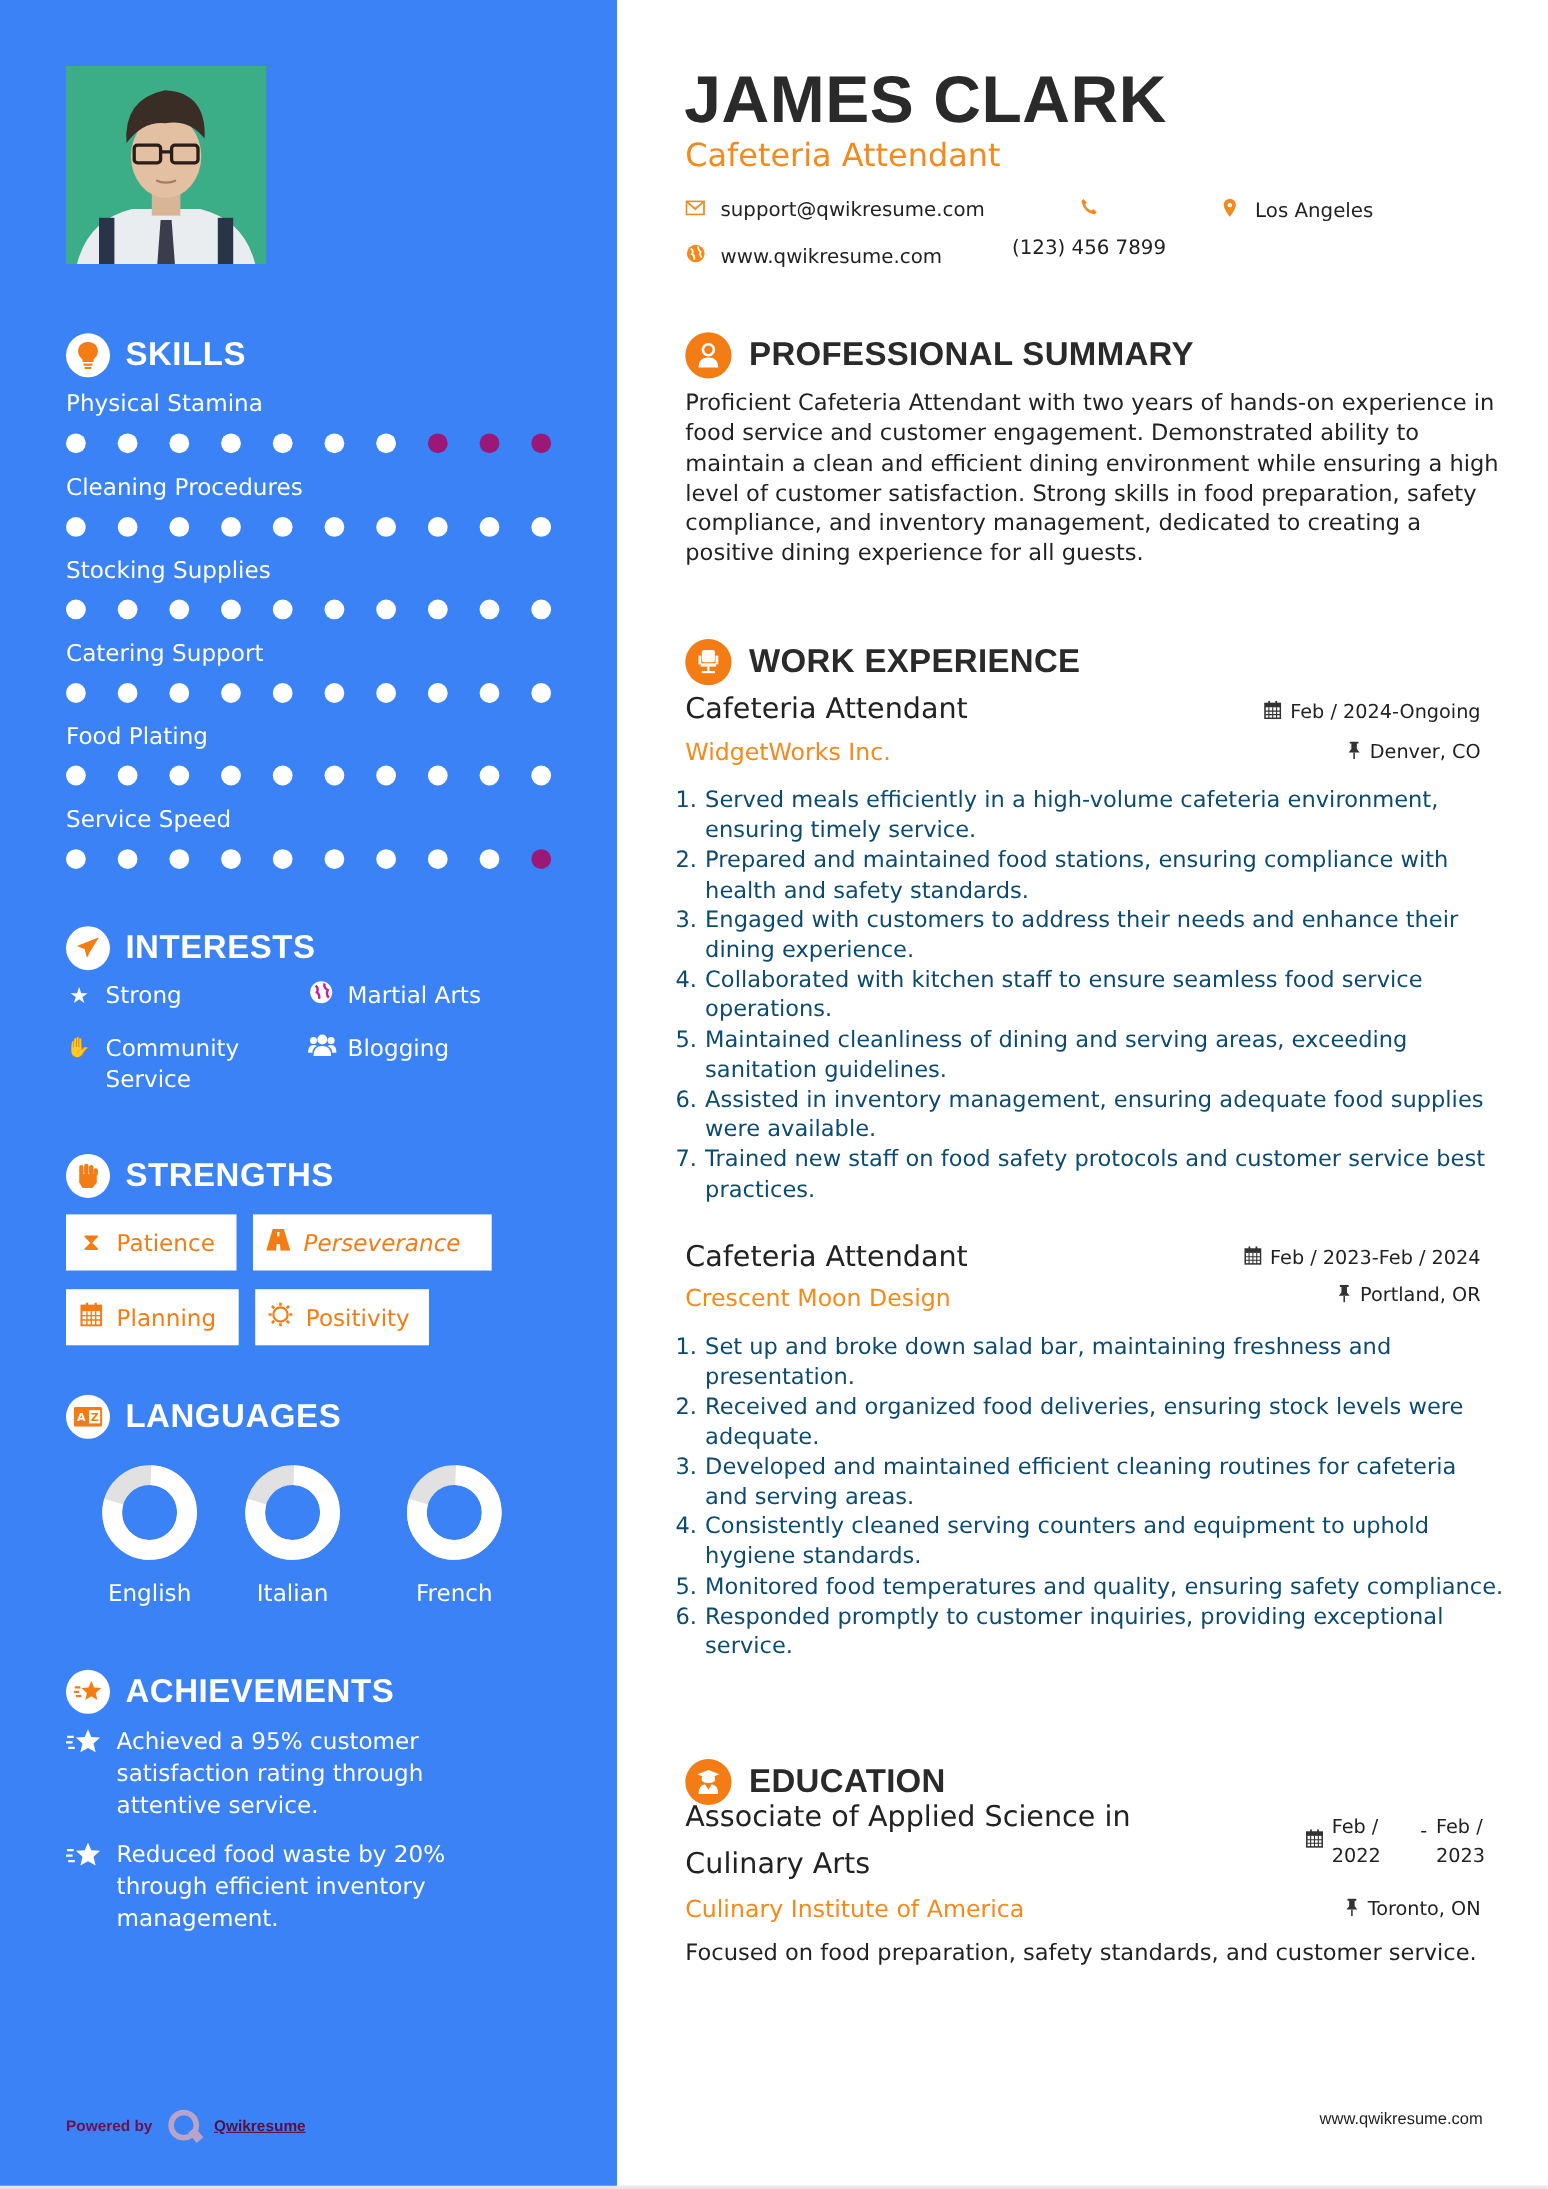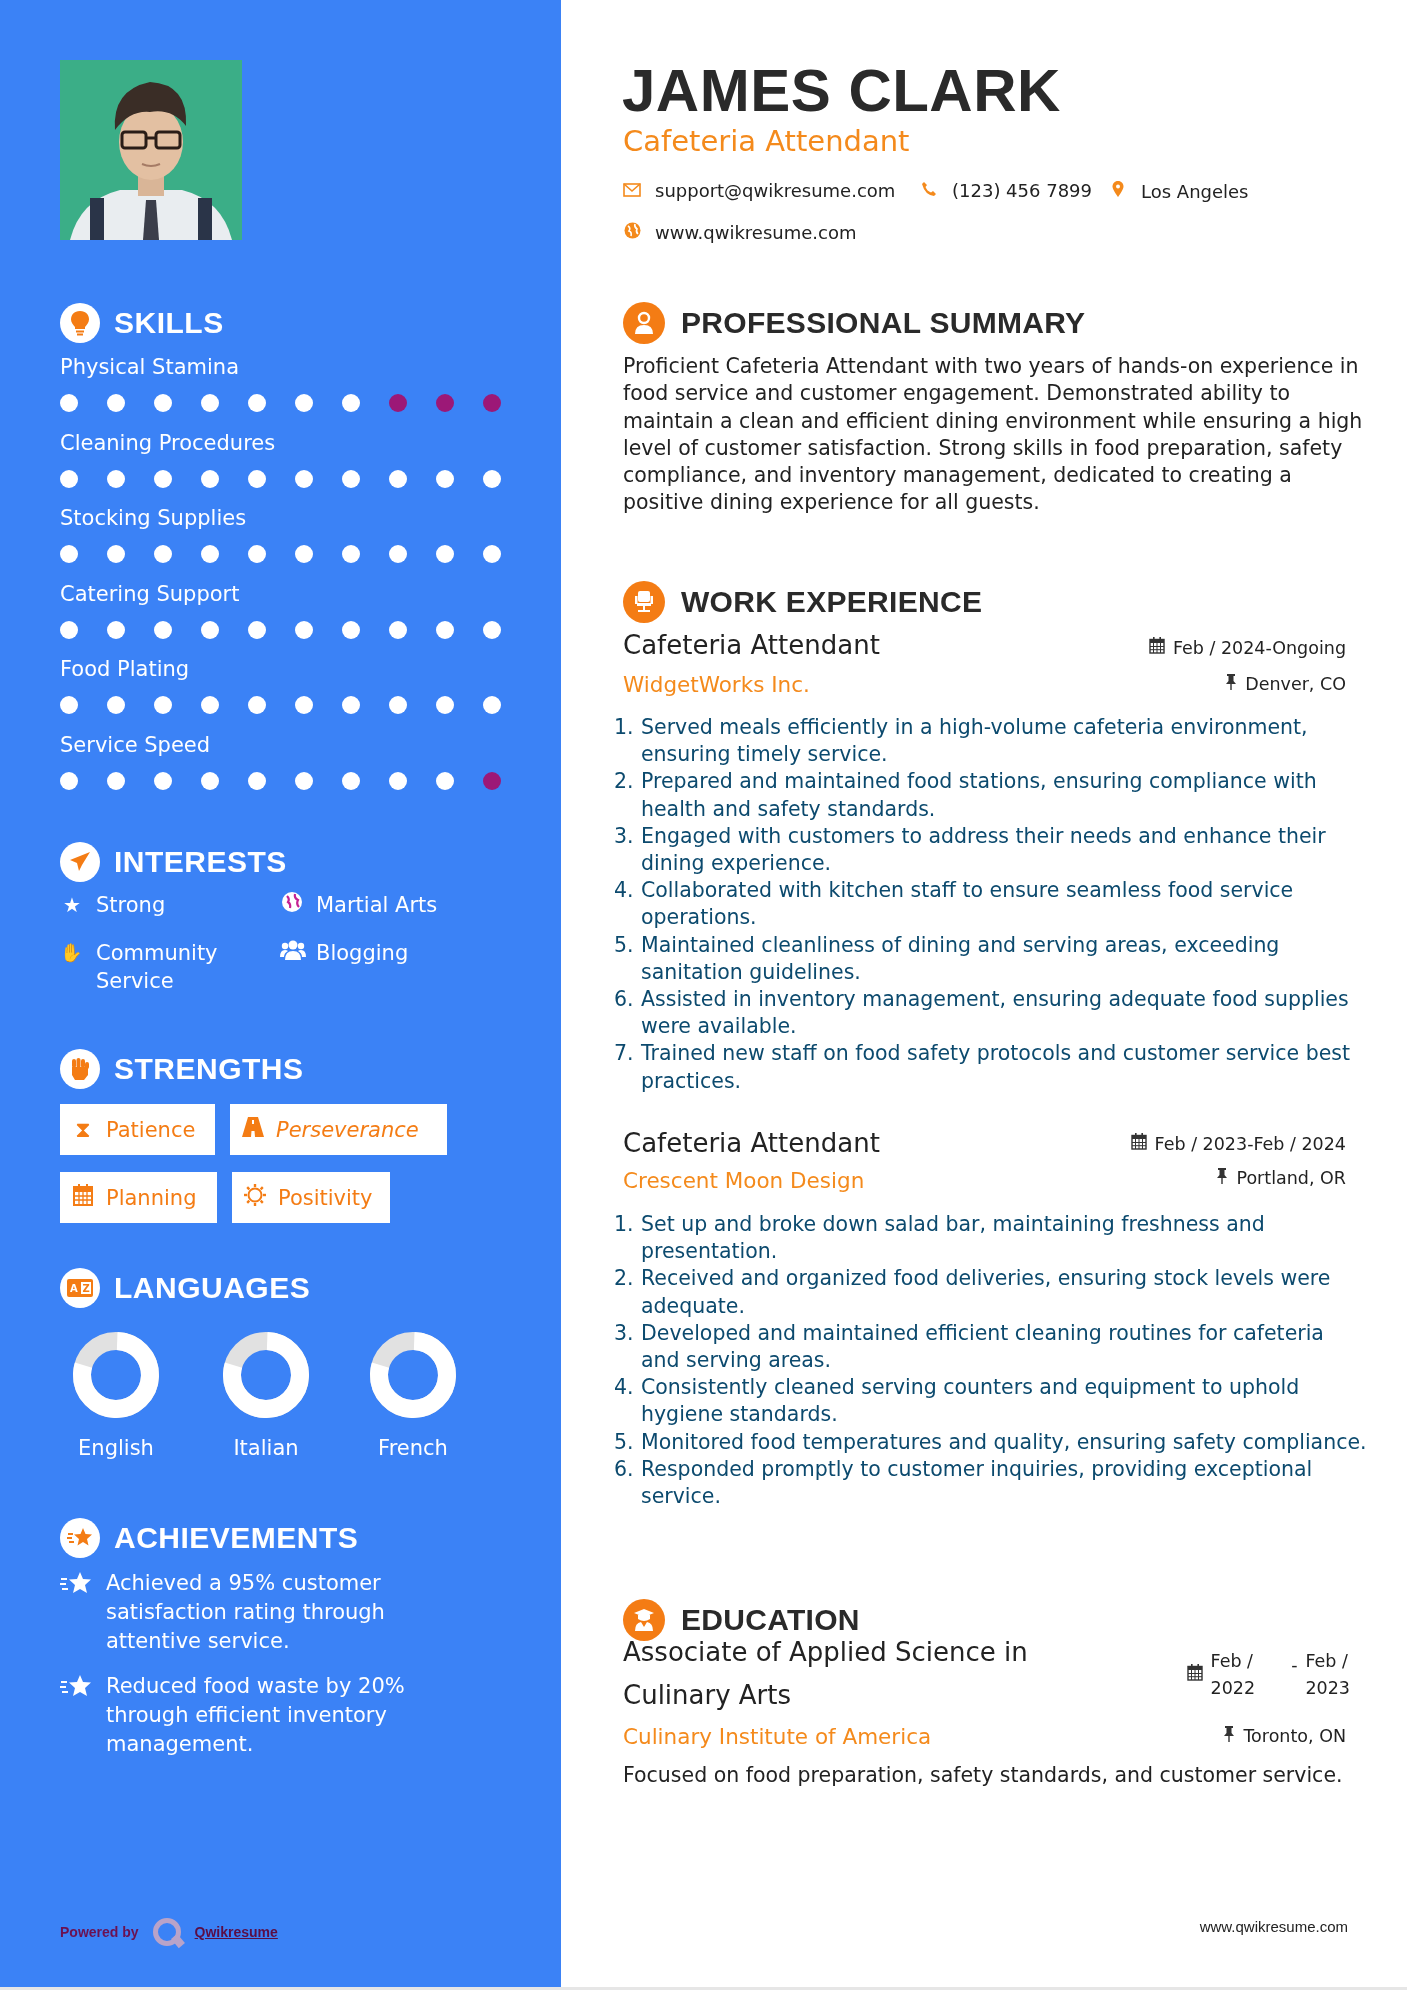--- a/index.html
+++ b/index.html
@@ -287,21 +287,21 @@
           <rect x="0" y="0" width="26" height="18" rx="2" fill="#f47c14"></rect>
           <rect x="14" y="3" width="10" height="12" fill="#fff"></rect>
           <text x="3" y="13" font-size="10" fill="#fff" font-family="DejaVu Sans, sans-serif" font-weight="bold">A</text>
           <text x="15.5" y="13" font-size="10" fill="#f47c14" font-family="DejaVu Sans, sans-serif" font-weight="bold">Z</text>
         </svg>
     </span>
     <span class="ttl">LANGUAGES</span>
   </div>
 
   <div id="lang-list">
-      <div class="lang" style="left: 56px; top: 1330px;">
+      <div class="lang" style="left: 76px; top: 1330px;">
         <svg width="90" height="90" viewBox="0 0 90 90">
           <circle cx="45" cy="45" r="34" fill="none" stroke="#e1e1e1" stroke-width="18"></circle>
           <circle cx="45" cy="45" r="34" fill="none" stroke="#ffffff" stroke-width="18" stroke-dasharray="168.90264035528475 44.7256600888212" transform="rotate(-88 45 45)"></circle>
         </svg>
         <div class="l-name">English</div>
       </div>
       <div class="lang" style="left: 206px; top: 1330px;">
         <svg width="90" height="90" viewBox="0 0 90 90">
           <circle cx="45" cy="45" r="34" fill="none" stroke="#e1e1e1" stroke-width="18"></circle>
           <circle cx="45" cy="45" r="34" fill="none" stroke="#ffffff" stroke-width="18" stroke-dasharray="168.90264035528475 44.7256600888212" transform="rotate(-88 45 45)"></circle>
@@ -360,21 +360,21 @@
 
   <div class="contact" style="left:62px; top:180px;">
     <span class="c-ico">
       <svg width="18" height="14" viewBox="0 0 18 14">
           <rect x="1" y="1" width="16" height="12" fill="none" stroke="#f48a1c" stroke-width="1.6"></rect>
           <path d="M1 1 L9 8 L17 1" fill="none" stroke="#f48a1c" stroke-width="1.6"></path>
         </svg>
     </span>
     <span>support@qwikresume.com</span>
   </div>
-  <div class="contact" style="left:359px; top:180px;">
+  <div class="contact" style="left:359px; top:180px;flex-direction:column;">
     <span class="c-ico">
       <svg width="16" height="16" viewBox="0 0 16 16">
           <path d="M3 1 L6 4 L4.5 6 Q6 10 10 11.5 L12 10 L15 13 L13 15 Q4 14 1 3 Z" fill="#f48a1c"></path>
         </svg>
     </span>
     <span>(123) 456 7899</span>
   </div>
   <div class="contact" style="left:548px; top:180px;">
     <span class="c-ico">
       <svg width="14" height="18" viewBox="0 0 14 18">

